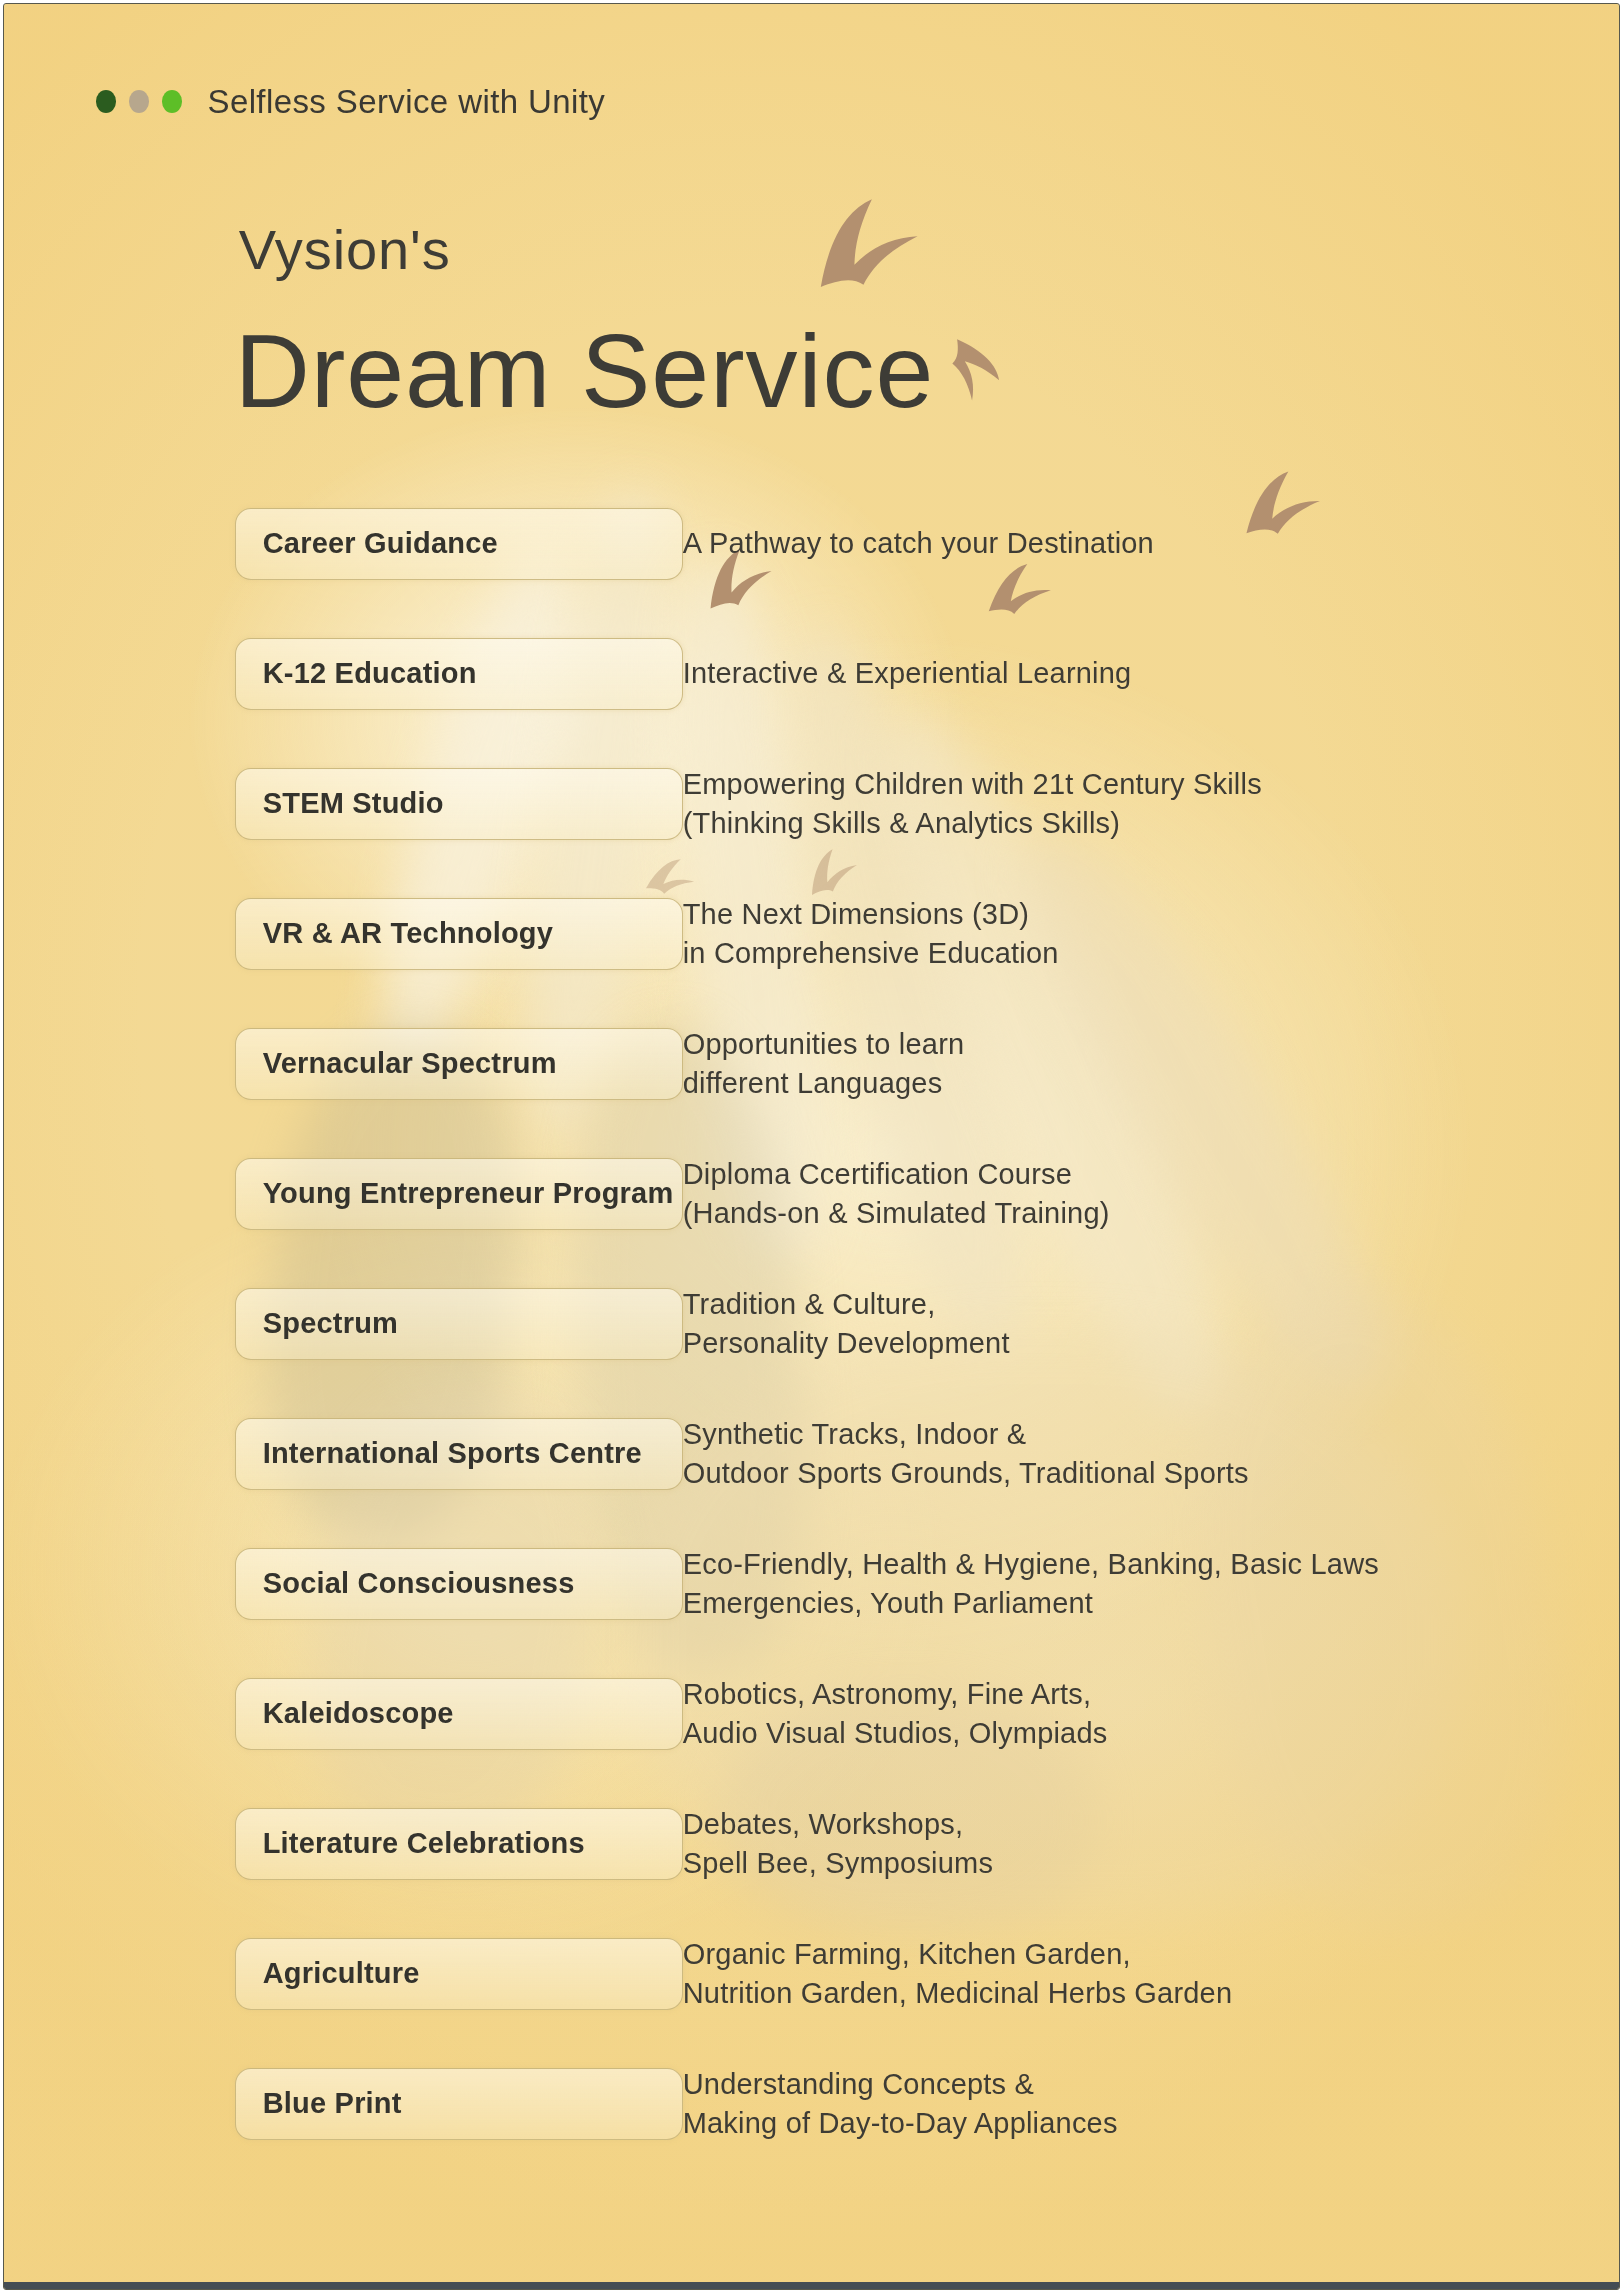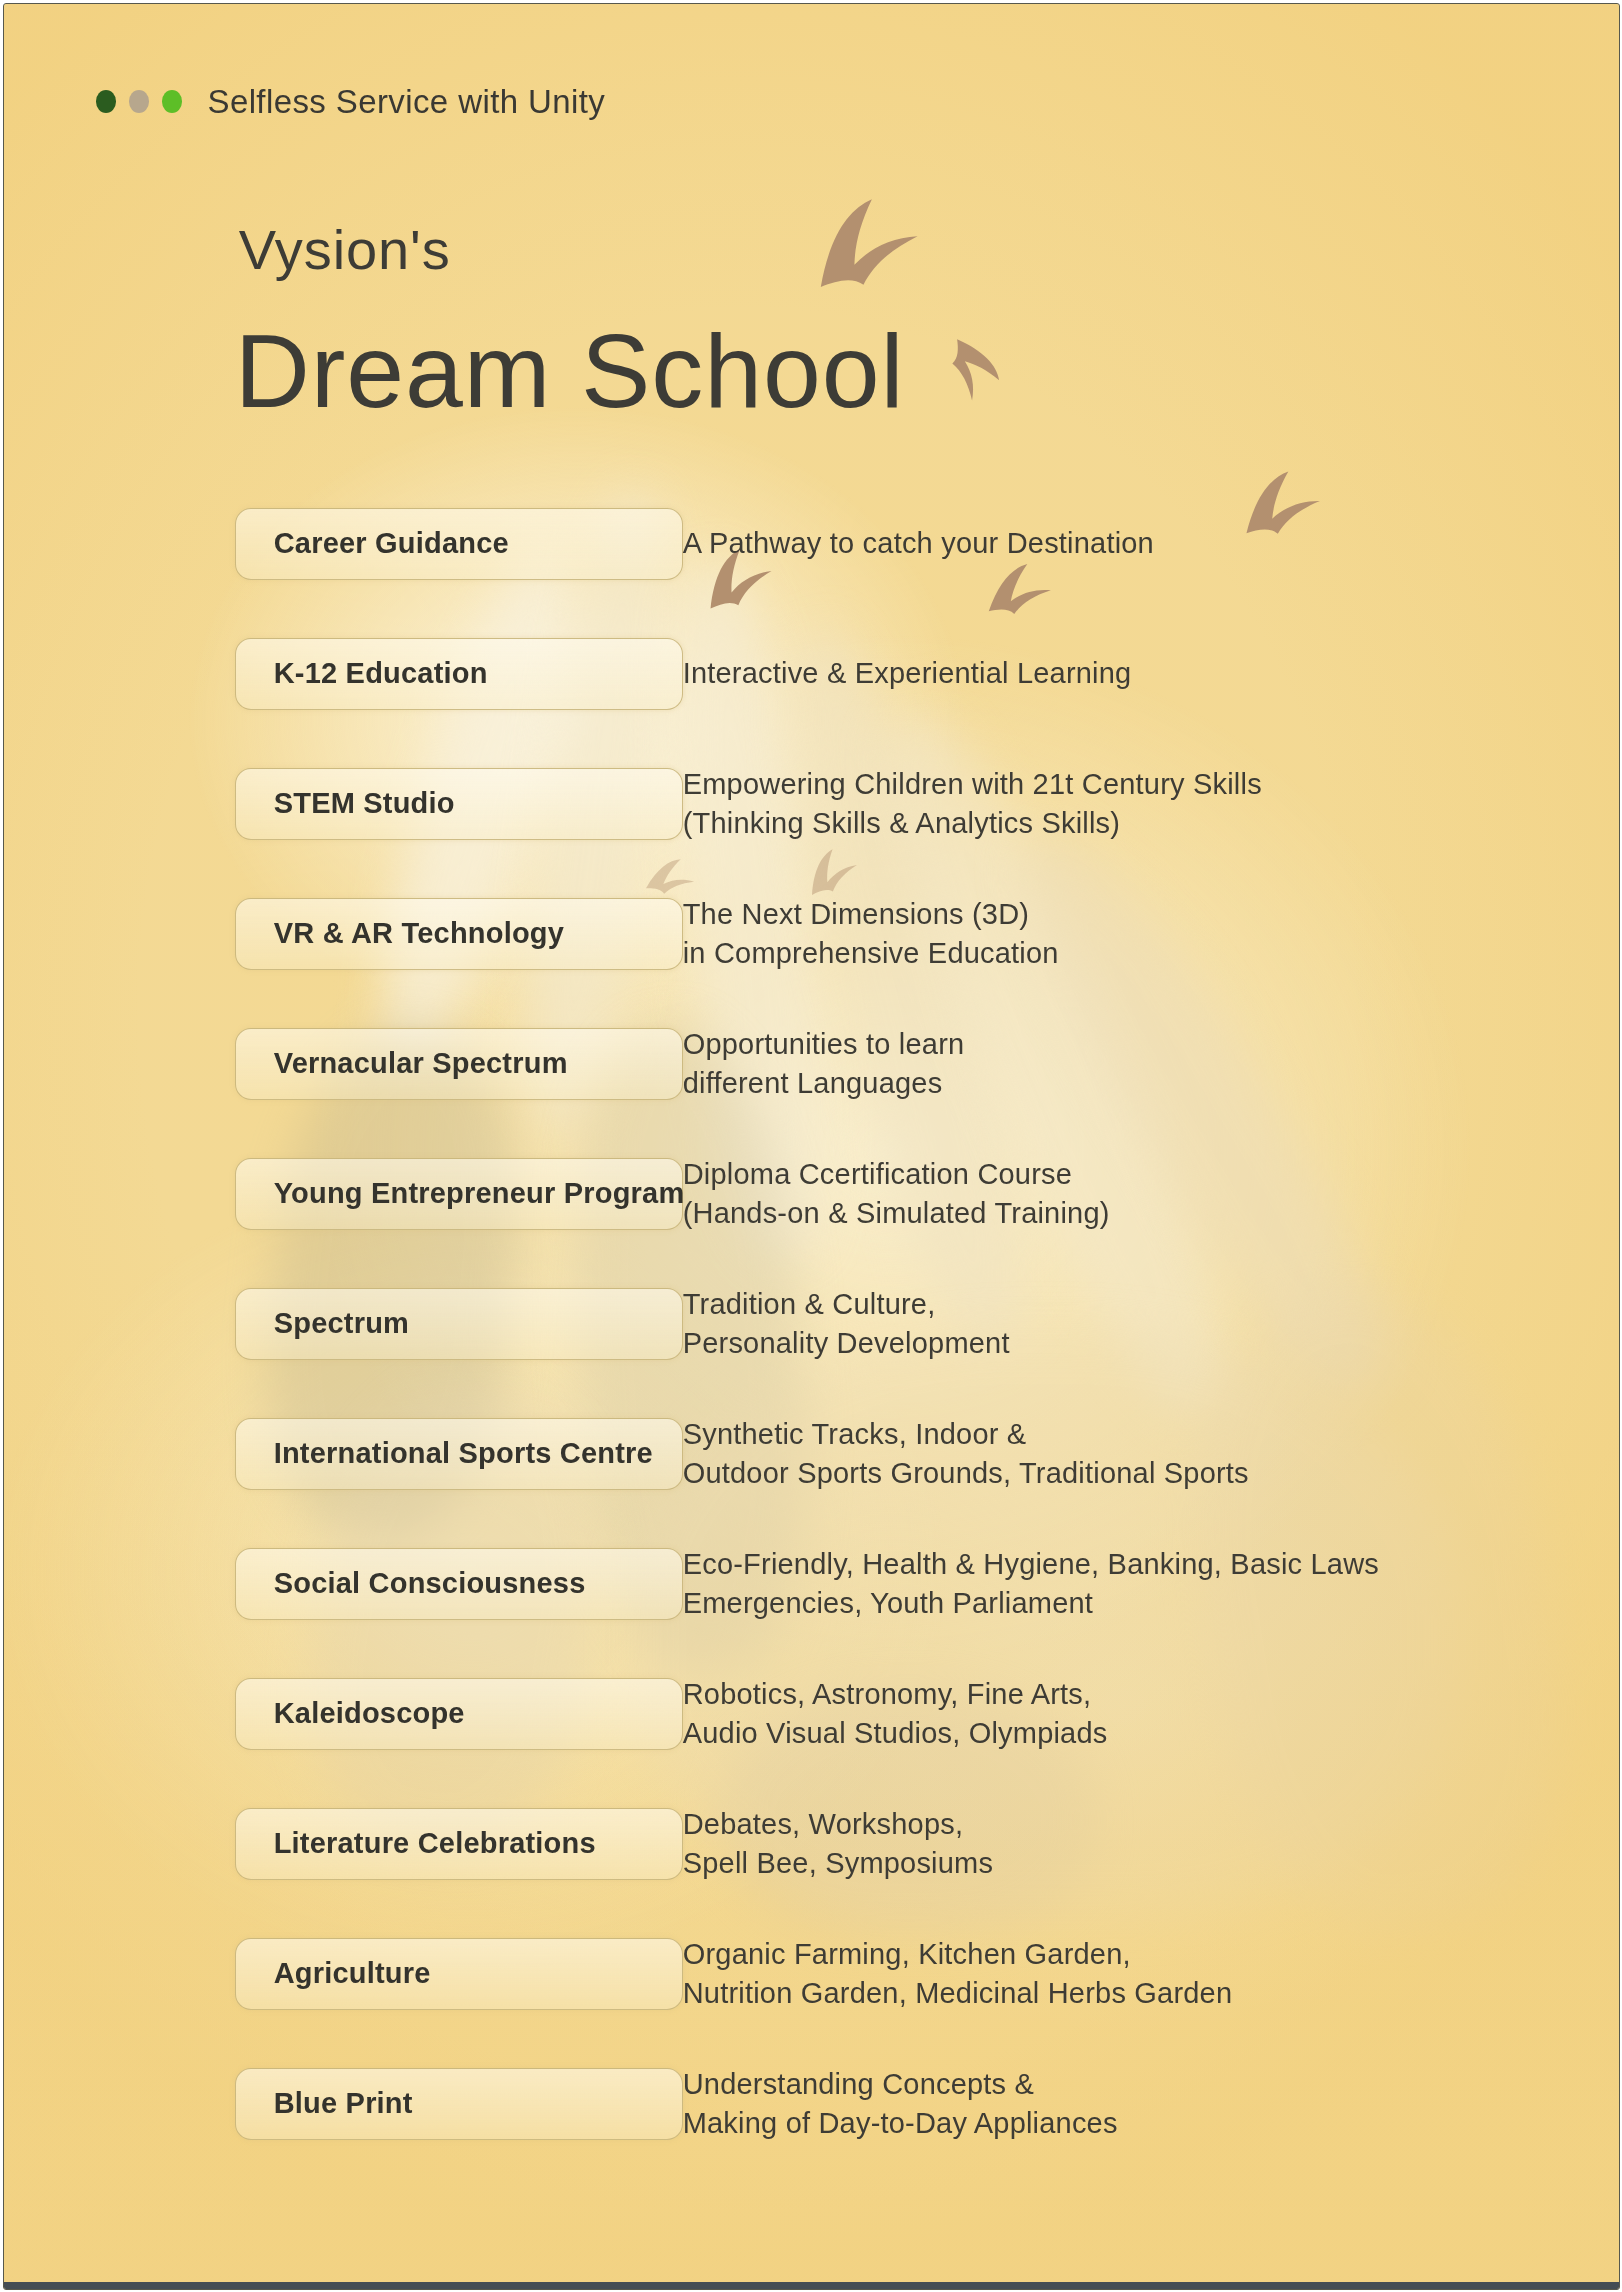--- a/index.html
+++ b/index.html
@@ -65,21 +65,21 @@
   .b7{left:641px;top:853px;transform:rotate(14deg);opacity:.4;}
 
   
   .rows{position:absolute;left:231px;top:504px;display:flex;flex-direction:column;gap:58px;}
   .row{display:flex;align-items:center;height:72px;}
   .btn{
     width:448px;height:72px;box-sizing:border-box;border-radius:16px;
     border:1.8px solid rgba(198,177,118,.85);
     background:linear-gradient(180deg,rgba(255,251,238,.58),rgba(250,240,206,.42));
     box-shadow:0 0 5.4px rgba(215,190,125,.35);
-    display:flex;align-items:center;padding-left:38px;cursor:pointer;
+    display:flex;align-items:center;padding-left:27px;cursor:pointer;
   }
   .btn-label{font-size:29px;font-weight:bold;color:#34332d;letter-spacing:0.2px;white-space:nowrap;}
   .desc{
     font-size:29px;color:#3e3c35;line-height:39px;
     white-space:pre-line;letter-spacing:0.2px;
   }
 </style>
 </head>
 <body>
 
@@ -135,21 +135,21 @@
     </svg>
 
   <div class="tag">
     <span class="dot d1"></span>
     <span class="dot d2"></span>
     <span class="dot d3"></span>
     <span class="tagline">Selfless Service with Unity</span>
   </div>
 
   <div class="title1">Vysion's</div>
-  <div class="title2">Dream School</div>
+  <div class="title2">Dream Service</div>
 
   <main class="rows">
   <div class="row">
     <div class="btn">
       <span class="btn-label">Career Guidance</span>
     </div>
     <div class="desc">A Pathway to catch your Destination</div>
   </div>
 
   <div class="row">

